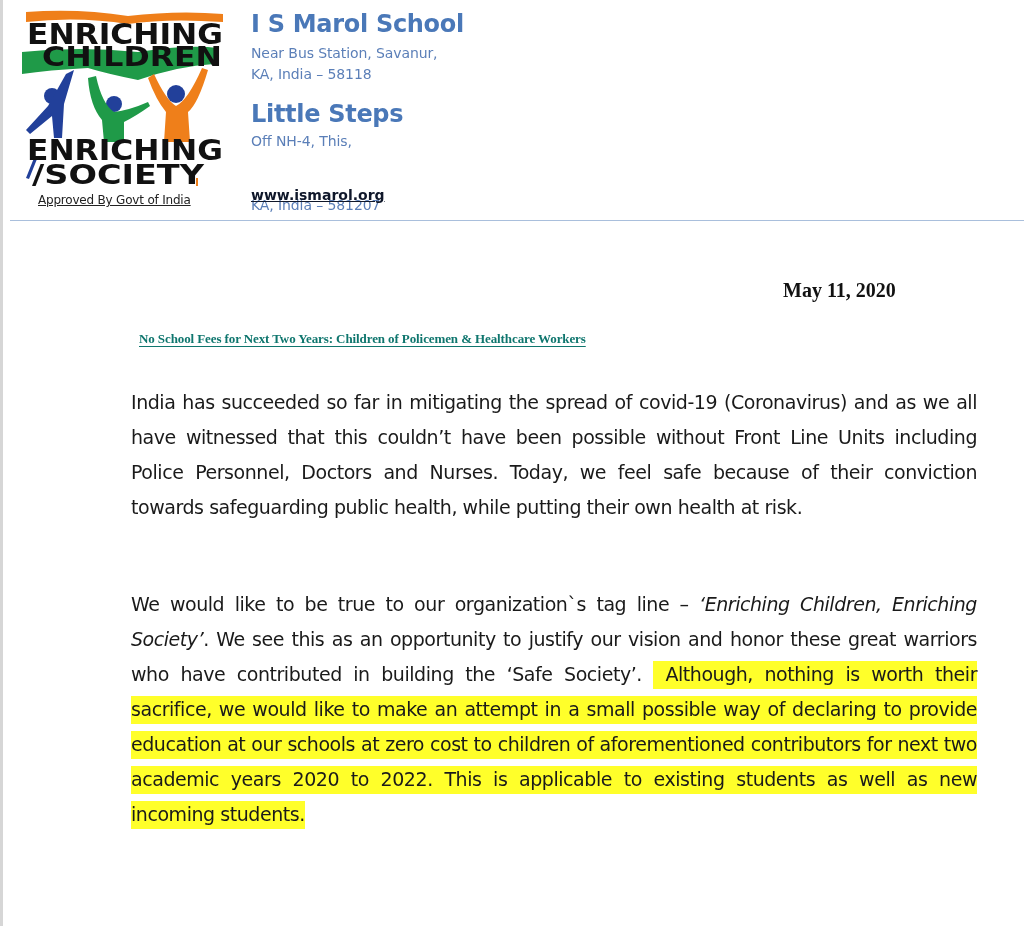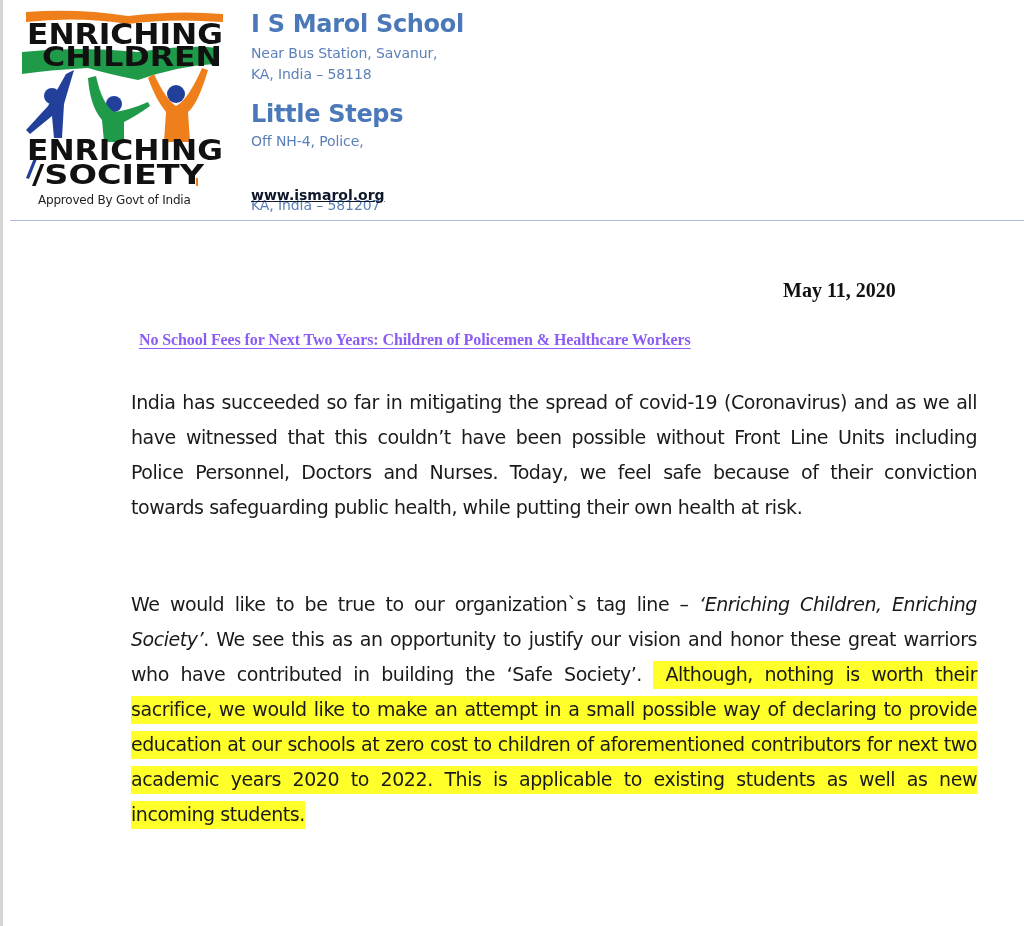--- a/index.html
+++ b/index.html
@@ -4,38 +4,38 @@
 <style>
   html, body { margin:0; padding:0; background:#ffffff; }
   body { width:1024px; height:926px; position:relative; overflow:hidden;
          font-family: "Liberation Sans", "DejaVu Sans", sans-serif; color:#111; }
   .left-edge { position:absolute; left:0; top:0; width:3px; height:926px; background:#d6d6d6; }
 
   
   .logo { position:absolute; left:18px; top:8px; width:214px; height:182px; }
   .logo svg { width:214px; height:182px; display:block; }
   .logo-caption { position:absolute; left:38px; top:193px; font-size:12px; color:#222;
-                  font-family:"DejaVu Sans", sans-serif; letter-spacing:-0.2px; }
+                  font-family:"DejaVu Sans", sans-serif; letter-spacing:-0.2px;text-decoration:underline; }
 
   
   .addr { position:absolute; left:251px; color:#4f81bd; font-family:"DejaVu Sans", sans-serif; }
   .school-name { top:10px; font-size:24px; font-weight:bold; color:#4a78b8; letter-spacing:-0.3px; }
   .addr-line { font-size:14px; color:#5b7fb8; letter-spacing:-0.1px; }
   .a1 { top:45px; } .a2 { top:66px; }
   .branch-name { top:100px; font-size:24px; font-weight:bold; color:#4a78b8; letter-spacing:-0.3px; }
   .a3 { top:133px; } .a4 { top:155px;margin-top:42px; }
   .website { top:187px; font-size:14px; font-weight:bold; color:#0f172a; text-decoration:underline; cursor:pointer; }
 
   .header-rule { position:absolute; left:10px; right:0; top:220px; height:0; border-top:1.5px solid #a9bfdc; }
 
   
   .date { position:absolute; left:783px; top:279px; font-family:"Liberation Serif", serif;
           font-weight:bold; font-size:20px; color:#111; }
   .title { position:absolute; left:139px; top:331px; font-family:"Liberation Serif", serif;
-           font-weight:bold; font-size:16px; color:#8b5cf6; text-decoration:underline;
+           font-weight:bold; font-size:13px; color:#0f766e; text-decoration:underline;
            text-underline-offset:3px; white-space:nowrap; letter-spacing:-0.1px; }
 
   .para { position:absolute; left:131px; width:846px; font-family:"DejaVu Sans", sans-serif;
           font-size:19px; line-height:35px; color:#1a1a1a; text-align:justify;
           letter-spacing:-0.45px; word-spacing:0px; }
   .p1 { top:385px; }
   .p2 { top:587px; }
   .hl { background:#ffff2a; padding:2px 0 4px 12px; }
   em { font-style:italic; }
 </style>
@@ -74,21 +74,21 @@
     <text x="107" y="152" text-anchor="middle" font-family="DejaVu Sans, sans-serif" font-weight="bold" font-size="29" fill="#111" textLength="196" lengthAdjust="spacingAndGlyphs">ENRICHING</text>
     <text x="100" y="176" text-anchor="middle" font-family="DejaVu Sans, sans-serif" font-weight="bold" font-size="26" fill="#111" textLength="172" lengthAdjust="spacingAndGlyphs">/SOCIETY</text>
   </svg>
 </div>
 <div class="logo-caption">Approved By Govt of India</div>
 
 <div class="addr school-name">I S Marol School</div>
 <div class="addr addr-line a1">Near Bus Station, Savanur,</div>
 <div class="addr addr-line a2">KA, India – 58118</div>
 <div class="addr branch-name">Little Steps</div>
-<div class="addr addr-line a3">Off NH-4, Police,</div>
+<div class="addr addr-line a3">Off NH-4, This,</div>
 <div class="addr addr-line a4">KA, India – 581207</div>
 <a class="addr website">www.ismarol.org</a>
 
 <div class="header-rule"></div>
 
 <div class="date">May 11, 2020</div>
 <div class="title">No School Fees for Next Two Years: Children of Policemen &amp; Healthcare Workers</div>
 
 <div class="para p1">India has succeeded so far in mitigating the spread of covid-19 (Coronavirus) and as we all have witnessed that this couldn’t have been possible without Front Line Units including Police Personnel, Doctors and Nurses. Today, we feel safe because of their conviction towards safeguarding public health, while putting their own health at risk.</div>
 

